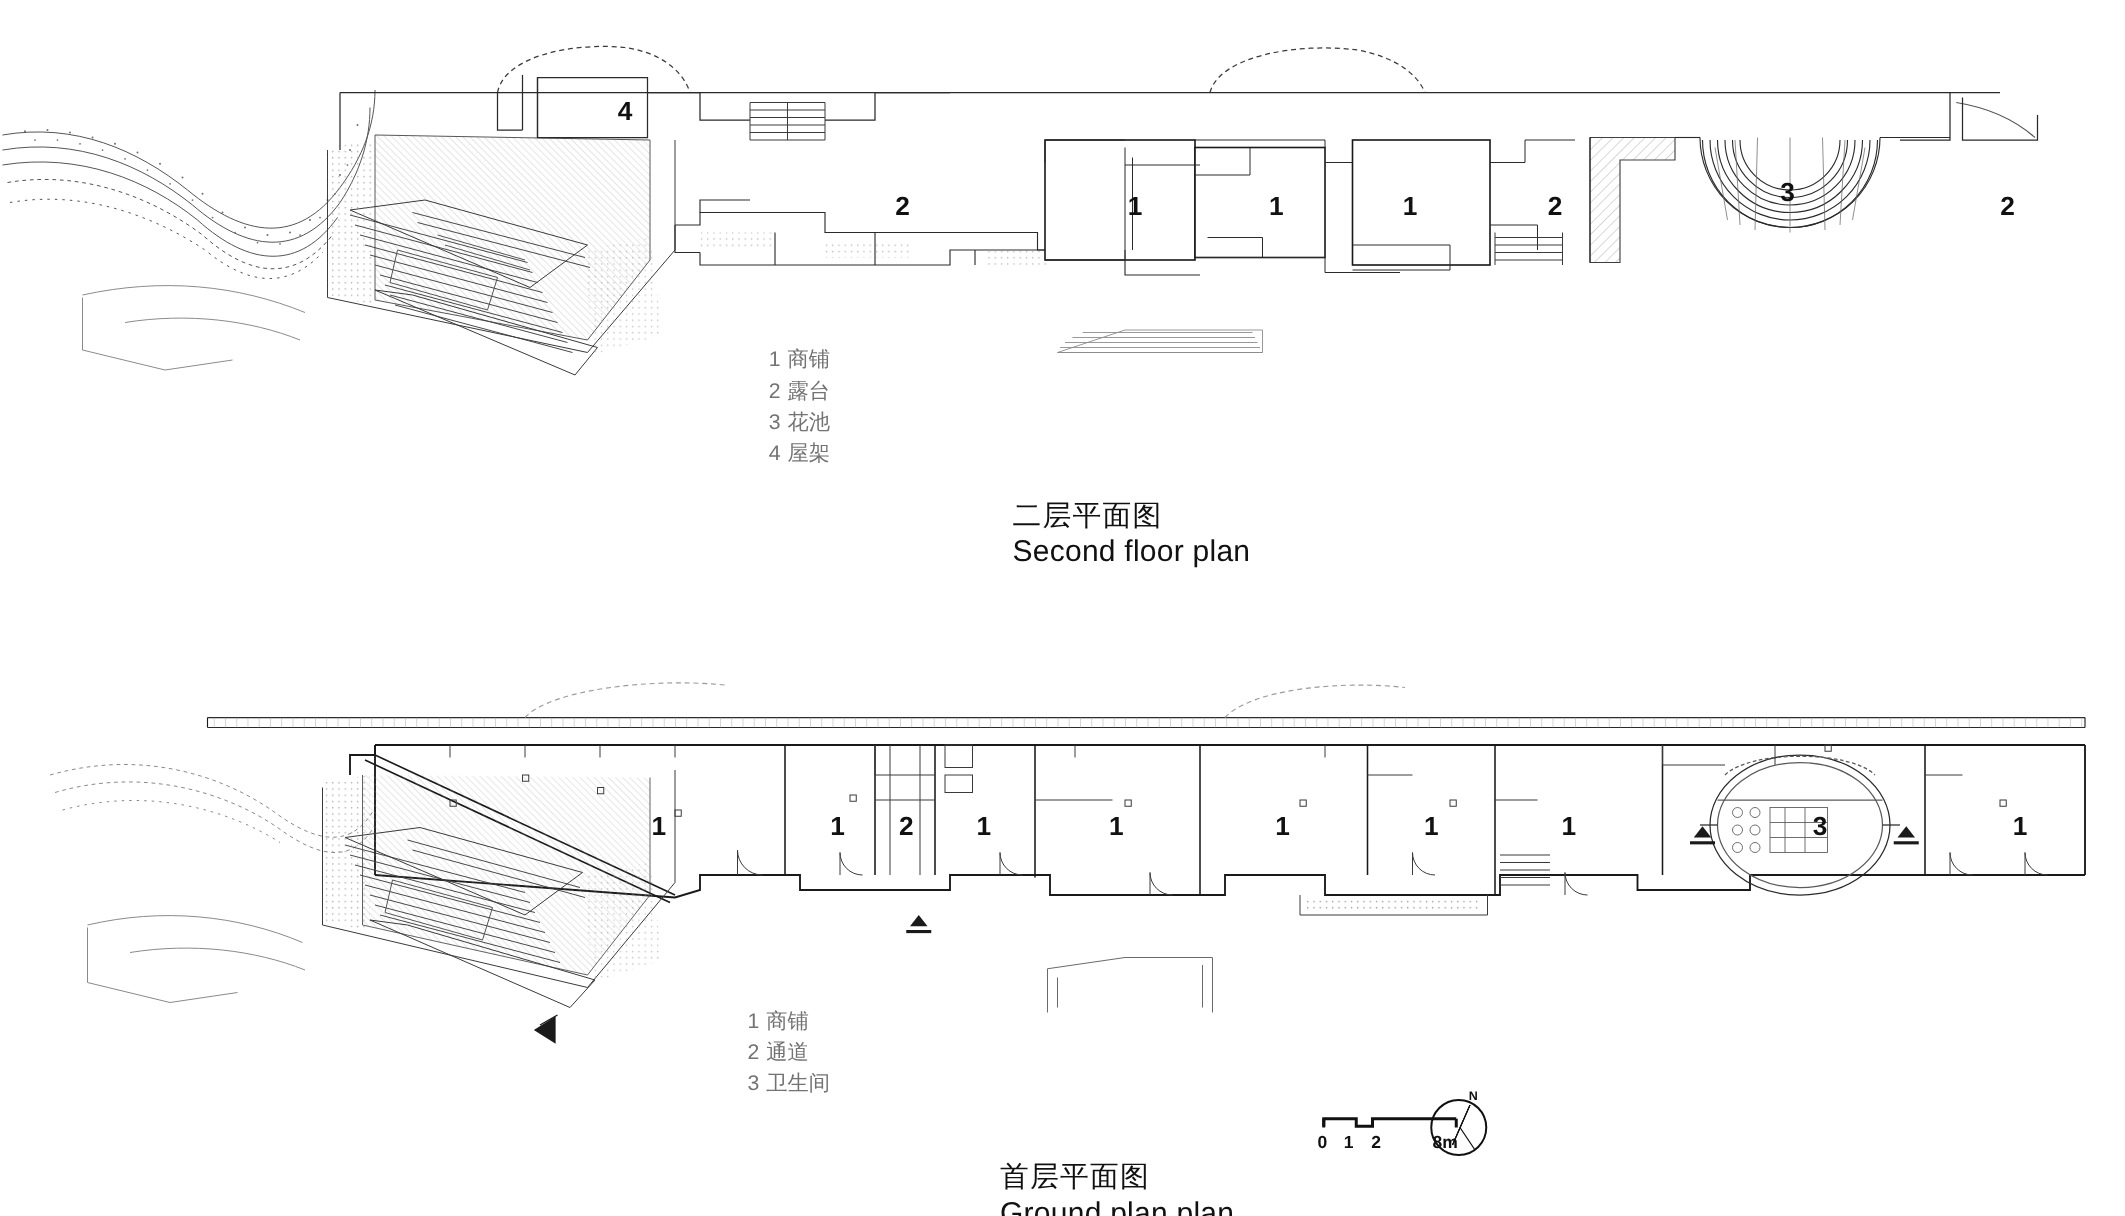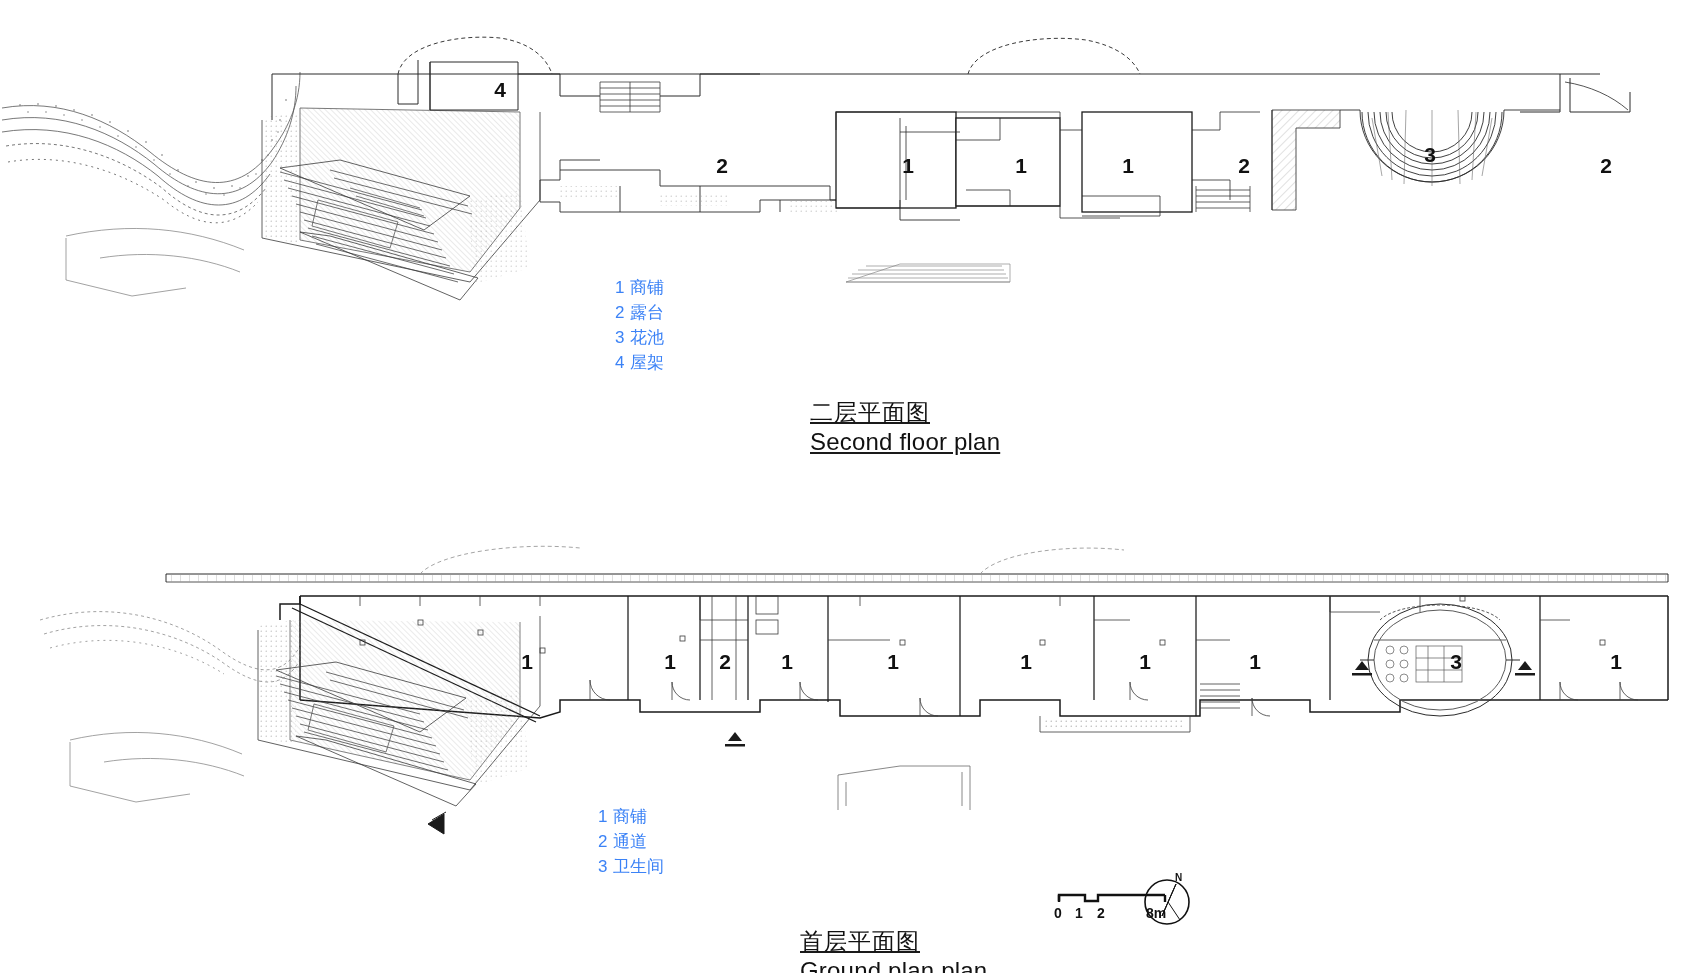--- a/index.html
+++ b/index.html
@@ -2,24 +2,24 @@
 <html><head>
 <meta charset="utf-8">
 <style>
   html,body{margin:0;padding:0;background:#ffffff;}
   body{
     width:1700px;height:973px;position:relative;overflow:hidden;
     font-family:"Liberation Sans","DejaVu Sans",sans-serif;
     color:#1a1a1a;
   }
   .plan-svg{position:absolute;left:0;top:0;width:1700px;height:973px;}
-  .legend{position:absolute;font-size:17px;line-height:1.47;color:#3b82f6;}
+  .legend{position:absolute;font-size:17px;line-height:1.47;color:#737373;}
   .legend .row{white-space:nowrap;}
   .legend .num{display:inline-block;width:15px;}
-  .title-block{position:absolute;text-decoration:underline;}
+  .title-block{position:absolute;}
   .title-cn{font-size:23px;letter-spacing:1px;color:#111;line-height:1.25;}
   .title-en{font-size:24px;color:#111;line-height:1.25;letter-spacing:.2px;}
   .roomnum{position:absolute;font-size:21px;font-weight:bold;color:#111;
            transform:translate(-50%,-50%);}
   .scalebar{position:absolute;}
   .scale-label{font-size:14px;font-weight:bold;color:#111;position:absolute;}
   .compass{position:absolute;}
 </style>
 </head>
 <body>

